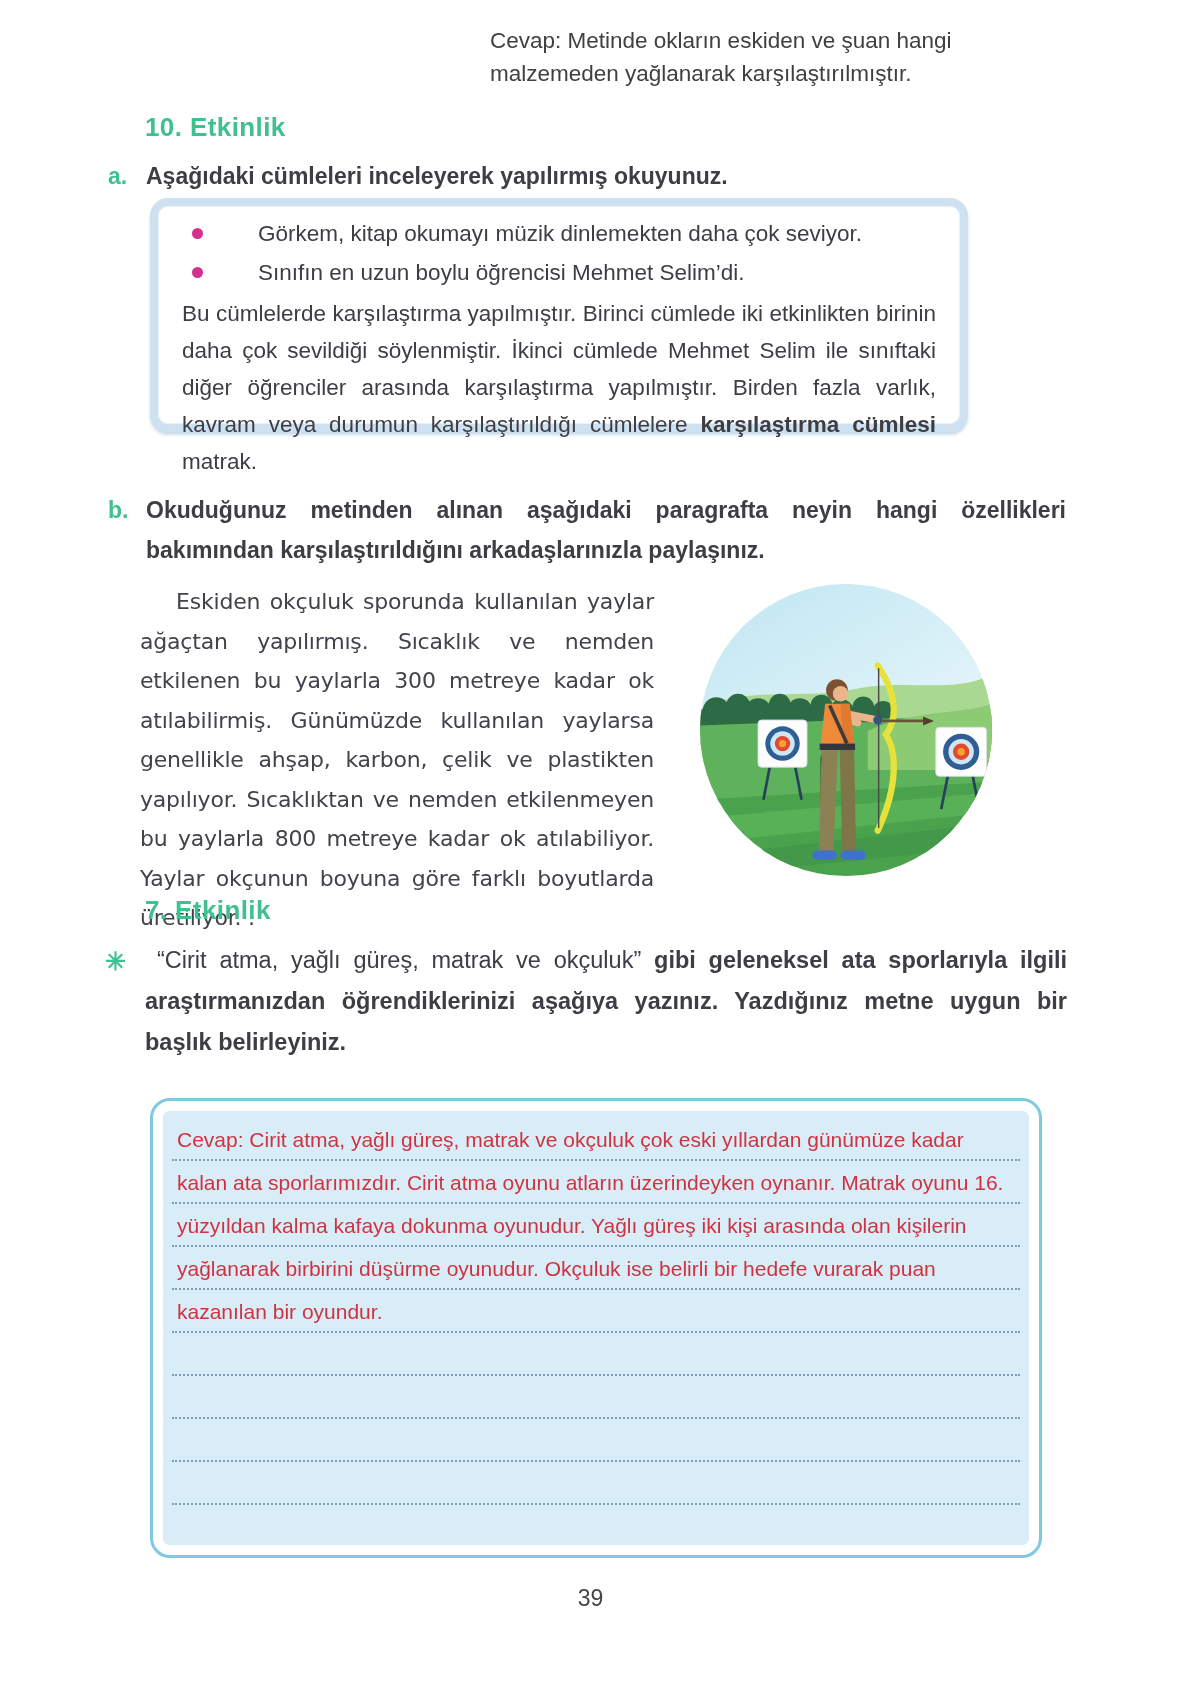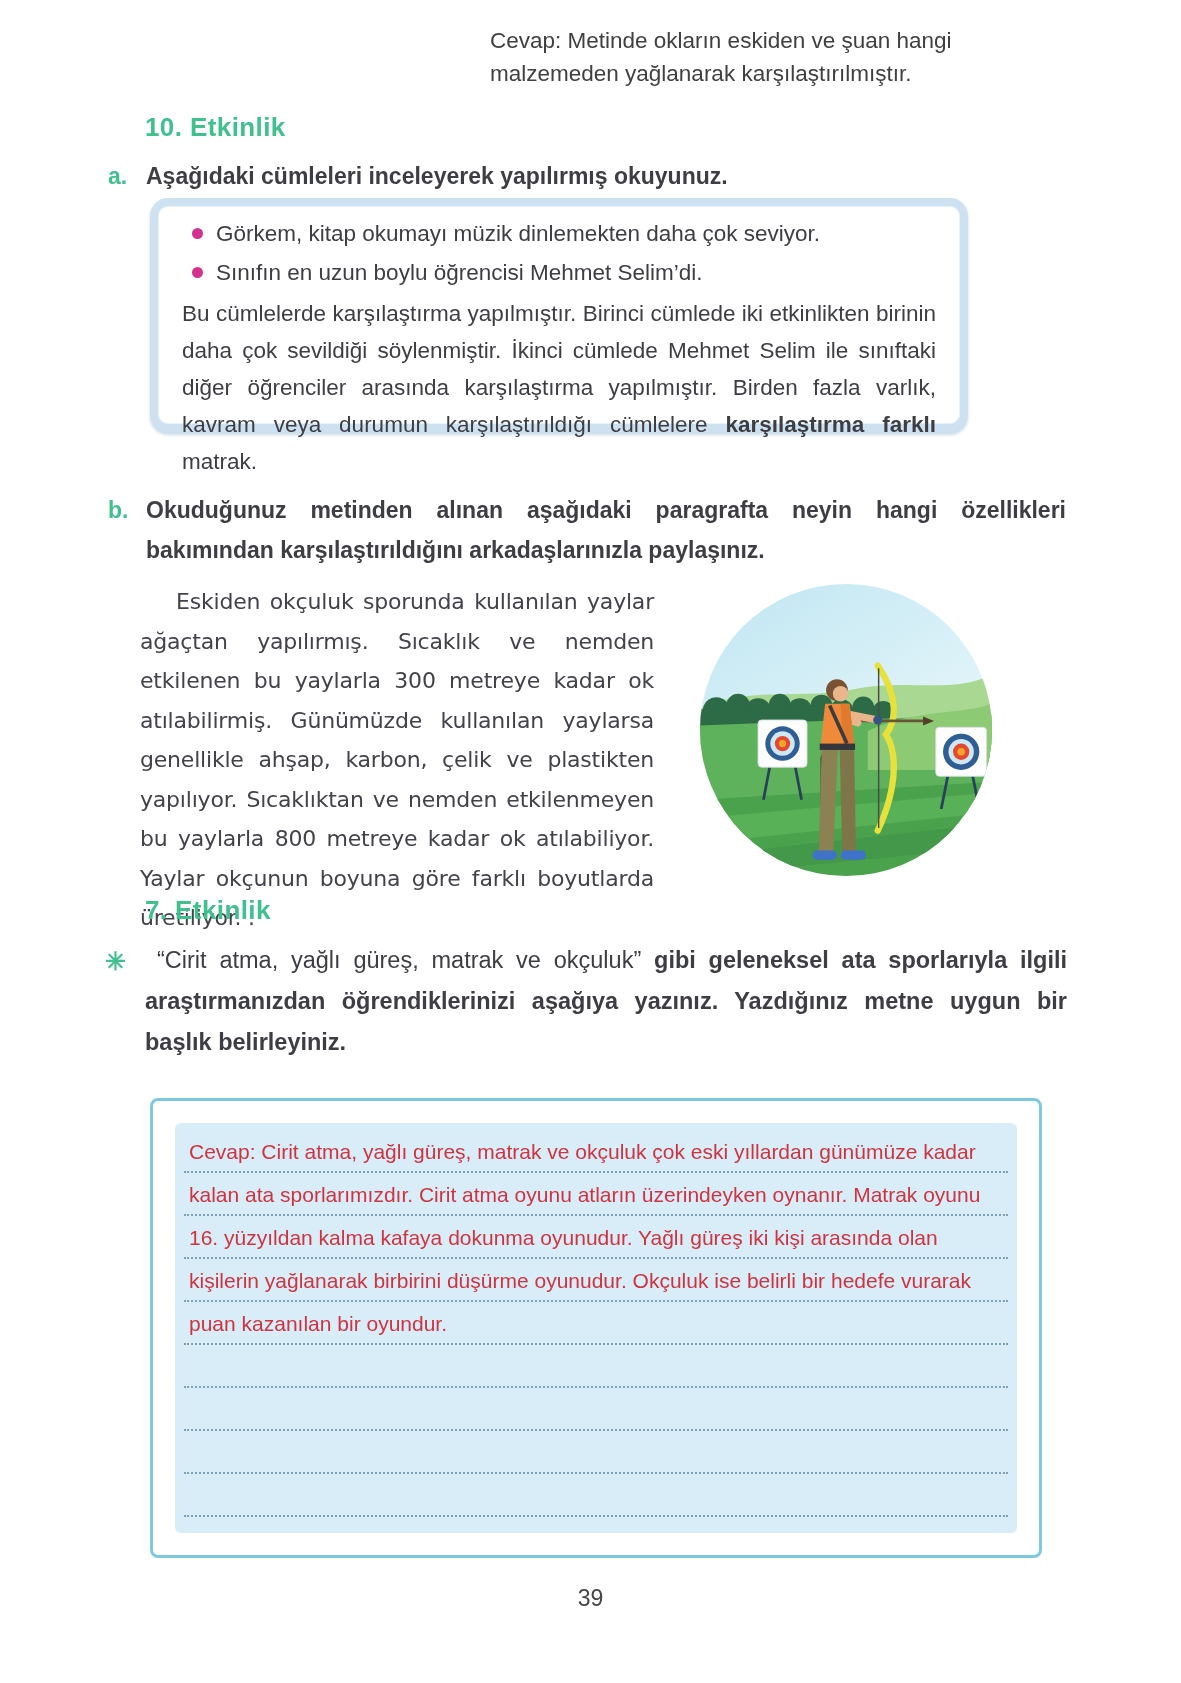--- a/index.html
+++ b/index.html
@@ -20,42 +20,42 @@
         line-height:40px;text-align:justify;padding-left:38px;box-sizing:border-box;}
   .item .marker{position:absolute;left:0;top:0;color:#41c08f;}
   #item-a{top:156px;}
   #item-b{top:490px;}
 
   
   .info-box{position:absolute;left:150px;top:198px;width:818px;height:234px;box-sizing:border-box;
             background:#ffffff;border:8px solid #cde1f1;border-radius:18px;
             box-shadow:0 3px 3px rgba(150,185,215,.5), inset 0 0 0 1px #e8f2fa;
             padding:8px 24px 0 24px;}
-  .bullet-line{display:flex;align-items:center;font-size:22.5px;line-height:39px;color:#3d3d44;}
+  .bullet-line{display:flex;align-items:center;font-size:22.5px;line-height:39px;color:#3d3d44;gap:42px;}
   .dot{width:11px;height:11px;border-radius:50%;background:#d3308f;margin:0 13px 0 10px;flex:0 0 auto;}
   .box-para{font-size:22.5px;line-height:37px;text-align:justify;color:#3d3d44;margin-top:3px;}
 
   
   .passage{position:absolute;left:140px;top:582px;width:514px;
            font-family:"DejaVu Sans",sans-serif;font-size:22px;line-height:39.5px;
            color:#42424a;text-align:justify;text-indent:36px;letter-spacing:-.2px;}
 
   
   .illus{position:absolute;left:700px;top:584px;width:292px;height:292px;}
 
   
   .star-item{position:absolute;left:105px;top:940px;width:962px;font-size:23.5px;line-height:41px;
              text-align:justify;padding-left:40px;box-sizing:border-box;}
   .star-item .star{position:absolute;left:0;top:1px;color:#41c08f;font-size:25px;font-weight:700;}
   .star-item .q{font-weight:400;margin-left:12px;}
   .star-item .b{font-weight:700;}
 
   
   .answer-box{position:absolute;left:150px;top:1098px;width:892px;height:460px;box-sizing:border-box;
-              background:#ffffff;border:3px solid #7fc9e0;border-radius:8px;padding:22px;}
+              background:#ffffff;border:3px solid #7fc9e0;border-radius:20px;padding:10px;}
   .answer-inner{position:relative;width:100%;height:100%;background:#d9edf8;border-radius:6px;
                 overflow:hidden;padding-top:7px;box-sizing:border-box;}
   .rule-row{height:41px;border-bottom:2px dotted #7da0b4;margin:0 9px;}
   .answer-text{position:absolute;left:14px;right:14px;top:7px;font-size:21px;line-height:43px;
                color:#cf3340;}
 
   .page-number{position:absolute;left:0;top:1585px;width:100%;text-align:center;
                font-size:23px;color:#464646;}
 </style>
 </head>
@@ -78,21 +78,21 @@
   <div class="info-box">
     <div class="bullet-line">
       <span class="dot"></span>
       <span>Görkem, kitap okumayı müzik dinlemekten daha çok seviyor.</span>
     </div>
     <div class="bullet-line">
       <span class="dot"></span>
       <span>Sınıfın en uzun boylu öğrencisi Mehmet Selim’di.</span>
     </div>
     <div class="box-para">
-      <span>Bu cümlelerde karşılaştırma yapılmıştır. Birinci cümlede iki etkinlikten birinin daha çok sevildiği söylenmiştir. İkinci cümlede Mehmet Selim ile sınıftaki diğer öğrenciler arasında karşılaştırma yapılmıştır. Birden fazla varlık, kavram veya durumun karşılaştırıldığı cümlelere </span><b>karşılaştırma farklı</b><span> matrak.</span>
+      <span>Bu cümlelerde karşılaştırma yapılmıştır. Birinci cümlede iki etkinlikten birinin daha çok sevildiği söylenmiştir. İkinci cümlede Mehmet Selim ile sınıftaki diğer öğrenciler arasında karşılaştırma yapılmıştır. Birden fazla varlık, kavram veya durumun karşılaştırıldığı cümlelere </span><b>karşılaştırma cümlesi</b><span> matrak.</span>
     </div>
   </div>
 
   <div class="item" id="item-b">
     <span class="marker">b.</span>
     <span>Okuduğunuz metinden alınan aşağıdaki paragrafta neyin hangi özellikleri bakımından karşılaştırıldığını arkadaşlarınızla paylaşınız.</span>
   </div>
 
   <div class="passage">Eskiden okçuluk sporunda kullanılan yaylar ağaçtan yapılırmış. Sıcaklık ve nemden etkilenen bu yaylarla 300 metreye kadar ok atılabilirmiş. Günümüzde kullanılan yaylarsa genellikle ahşap, karbon, çelik ve plastikten yapılıyor. Sıcaklıktan ve nemden etkilenmeyen bu yaylarla 800 metreye kadar ok atılabiliyor. Yaylar okçunun boyuna göre farklı boyutlarda üretiliyor. .</div>
 

